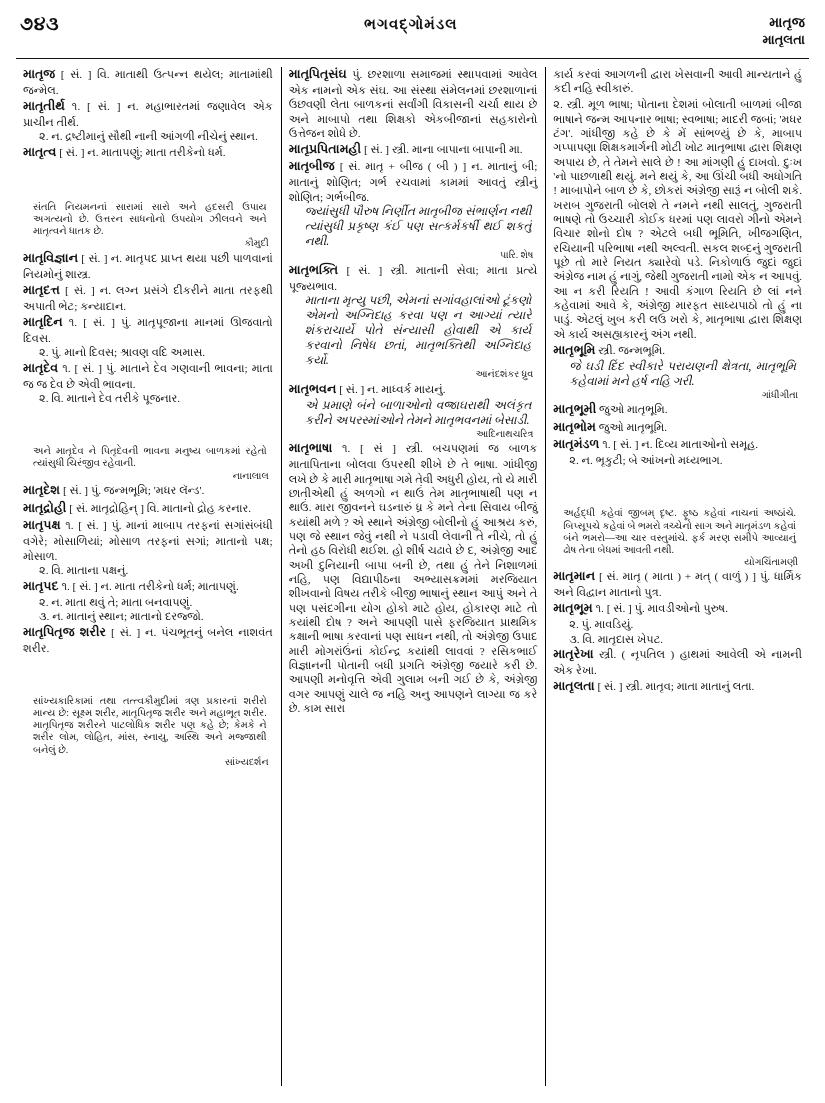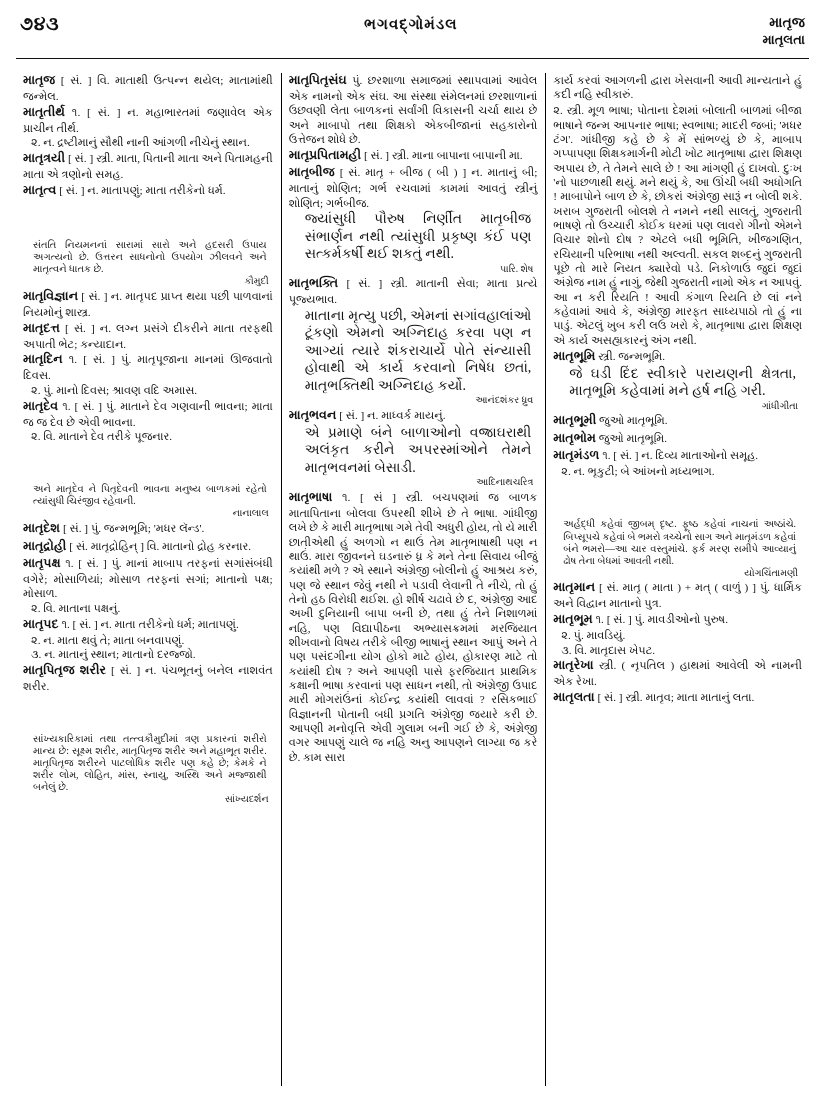--- a/index.html
+++ b/index.html
@@ -52,21 +52,21 @@
   }
   .running-head .rh2 { font-size: 13px; }
 
   
   .columns {
     display: flex;
     gap: 1px;
     height: 1028px;
     box-sizing: border-box;
     border-top: 1px solid #111;
-    padding-top: 14px;
+    padding-top: 8px;
   }
   .col {
     width: 264px;
     box-sizing: border-box;
     padding: 0 7px;
     font-size: 11.3px;
     line-height: 1.27;
     text-align: justify;
     overflow: hidden;
   }
@@ -75,64 +75,64 @@
   }
   .entry {
     margin-bottom: 1.5px;
   }
   .hw {
     font-weight: bold;
     font-size: 12.6px;
   }
   .sub {
     display: block;
-    margin-left: 8px;
+    margin-left: 16px;
   }
   .small {
     font-size: 9.9px;
     line-height: 1.22;
     display: block;
     padding: 0 6px 0 10px;
     text-align: justify;
     margin-top: 40px;
   }
   .src {
     display: block;
     text-align: right;
     font-size: 9.6px;
     padding-right: 4px;
   }
   .verse {
     display: block;
-    font-size: 14px;
+    font-size: 12px;
     line-height: 1.25;
     padding-left: 16px;
     padding-right: 6px;
     text-align: justify;
+    font-style: italic;
   }
 </style>
 </head>
 <body>
 
 <div class="page">
 
   <div class="header">
     <div class="folio">૭૪૩</div>
     <div class="book-title">ભગવદ્‌ગોમંડલ</div>
     <div class="running-head">
       <div class="rh1">માતૃજ</div>
       <div class="rh2">માતૃલતા</div>
     </div>
   </div>
 
   <div class="columns">
     <div class="col">
         <div class="entry"><span class="hw">માતૃજ</span> <span>[ સં. ] વિ. માતાથી ઉત્પન્ન થયેલ; માતામાંથી જન્મેલ.</span></div>
         <div class="entry"><span class="hw">માતૃતીર્થ</span> <span>૧. [ સં. ] ન. મહાભારતમાં જણાવેલ એક પ્રાચીન તીર્થ.</span><span class="sub">૨. ન. દ્રષ્ટીમાનું સૌથી નાની આંગળી નીચેનું સ્થાન.</span></div>
-        <div class="entry"><span class="hw">માતૃત્રયી</span> <span>[ સં. ] સ્ત્રી. માતા, પિતાની માતા અને પિતામહની માતા એ ત્રણોનો સમહ.</span></div>
         <div class="entry"><span class="hw">માતૃત્વ</span> <span>[ સં. ] ન. માતાપણું; માતા તરીકેનો ધર્મ.</span><span class="small">સંતતિ નિયમનનાં સારામાં સારો અને હદસરી ઉપાય અગત્યનો છે. ઉત્તરન સાધનોનો ઉપયોગ ઝીલવને અને માતૃત્વને ધાતક છે.</span><span class="src">કૌમુદી</span></div>
         <div class="entry"><span class="hw">માતૃવિજ્ઞાન</span> <span>[ સં. ] ન. માતૃપદ પ્રાપ્ત થયા પછી પાળવાનાં નિયમોનું શાસ્ત્ર.</span></div>
         <div class="entry"><span class="hw">માતૃદત્ત</span> <span>[ સં. ] ન. લગ્ન પ્રસંગે દીકરીને માતા તરફથી અપાતી ભેટ; કન્યાદાન.</span></div>
         <div class="entry"><span class="hw">માતૃદિન</span> <span>૧. [ સં. ] પું. માતૃપૂજાના માનમાં ઊજવાતો દિવસ.</span><span class="sub">૨. પું. માનો દિવસ; શ્રાવણ વદિ અમાસ.</span></div>
         <div class="entry"><span class="hw">માતૃદેવ</span> <span>૧. [ સં. ] પું. માતાને દેવ ગણવાની ભાવના; માતા જ જ દેવ છે એવી ભાવના.</span><span class="sub">૨. વિ. માતાને દેવ તરીકે પૂજનાર.</span><span class="small">અને માતૃદેવ ને પિતૃદેવની ભાવના મનુષ્ય બાળકમાં રહેતો ત્યાંસુધી ચિરંજીવ રહેવાની.</span><span class="src">નાનાલાલ</span></div>
         <div class="entry"><span class="hw">માતૃદેશ</span> <span>[ સં. ] પું. જન્મભૂમિ; 'મધર લૅન્ડ'.</span></div>
         <div class="entry"><span class="hw">માતૃદ્રોહી</span> <span>[ સં. માતૃદ્રોહિન્ ] વિ. માતાનો દ્રોહ કરનાર.</span></div>
         <div class="entry"><span class="hw">માતૃપક્ષ</span> <span>૧. [ સં. ] પું. માનાં માબાપ તરફનાં સગાંસંબંધી વગેરે; મોસાળિયાં; મોસાળ તરફનાં સગાં; માતાનો પક્ષ; મોસાળ.</span><span class="sub">૨. વિ. માતાના પક્ષનું.</span></div>
         <div class="entry"><span class="hw">માતૃપદ</span> <span>૧. [ સં. ] ન. માતા તરીકેનો ધર્મ; માતાપણું.</span><span class="sub">૨. ન. માતા થવું તે; માતા બનવાપણું.</span><span class="sub">૩. ન. માતાનું સ્થાન; માતાનો દરજ્જો.</span></div>
         <div class="entry"><span class="hw">માતૃપિતૃજ શરીર</span> <span>[ સં. ] ન. પંચભૂતનું બનેલ નાશવંત શરીર.</span><span class="small">સાંખ્યકારિકામાં તથા તત્ત્વકૌમુદીમાં ત્રણ પ્રકારનાં શરીરો માન્ય છે: સૂક્ષ્મ શરીર, માતૃપિતૃજ શરીર અને મહાભૂત શરીર. માતૃપિતૃજ શરીરને પાટલોધિક શરીર પણ કહે છે; કેમકે ને શરીર લોમ, લોહિત, માંસ, સ્નાયુ, અસ્થિ અને મજ્જાથી બનેલું છે.</span><span class="src">સાંખ્યદર્શન</span></div>

